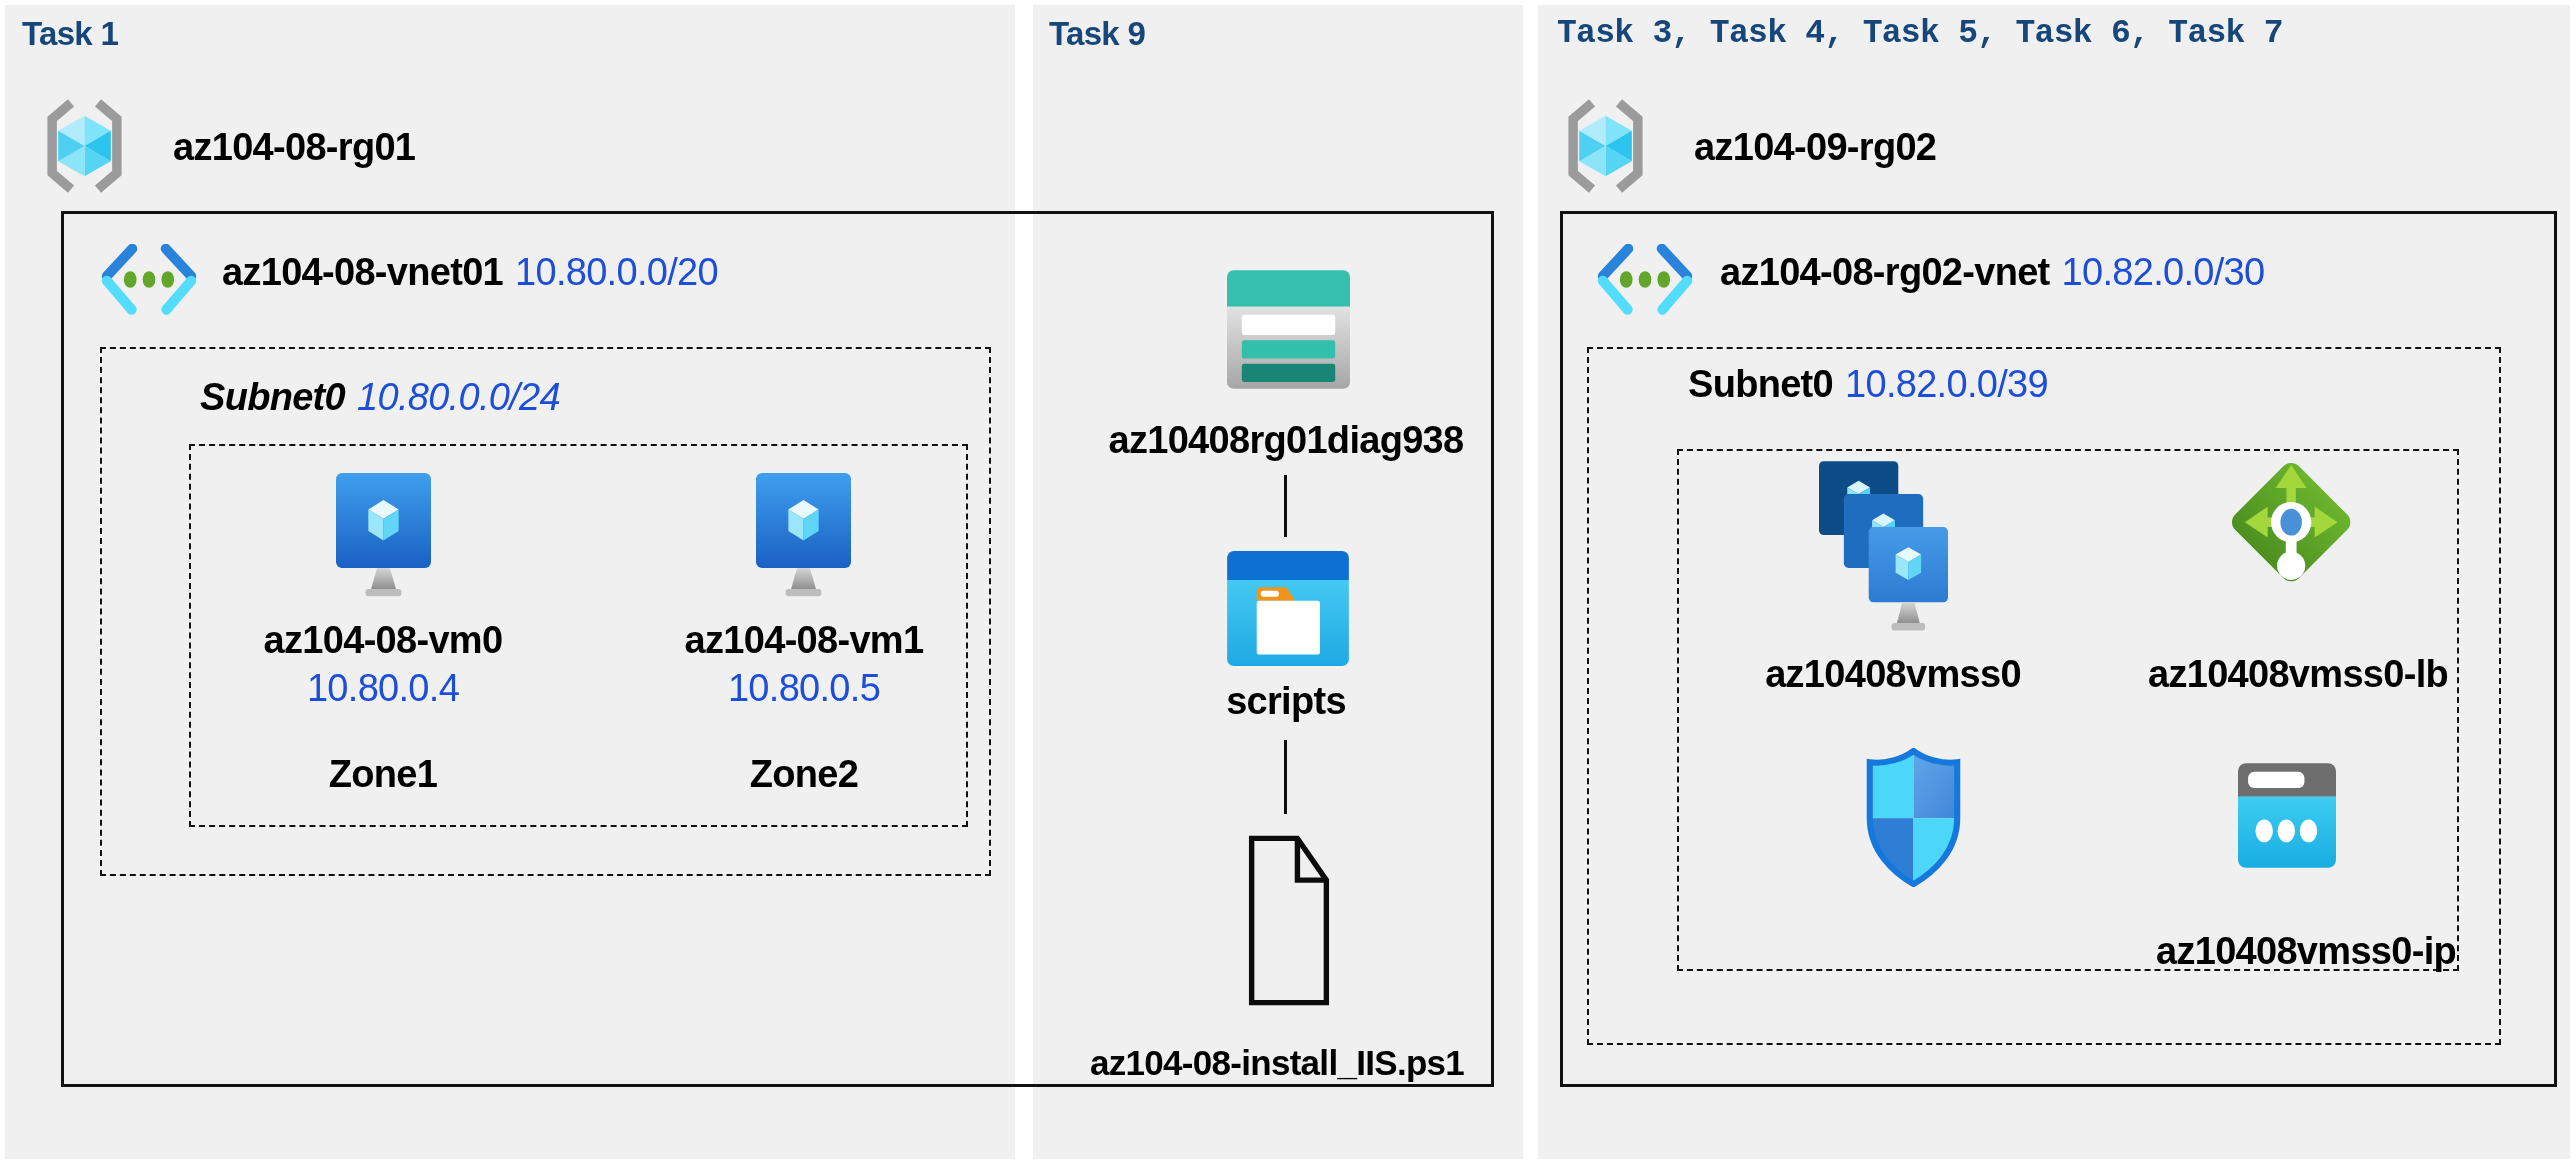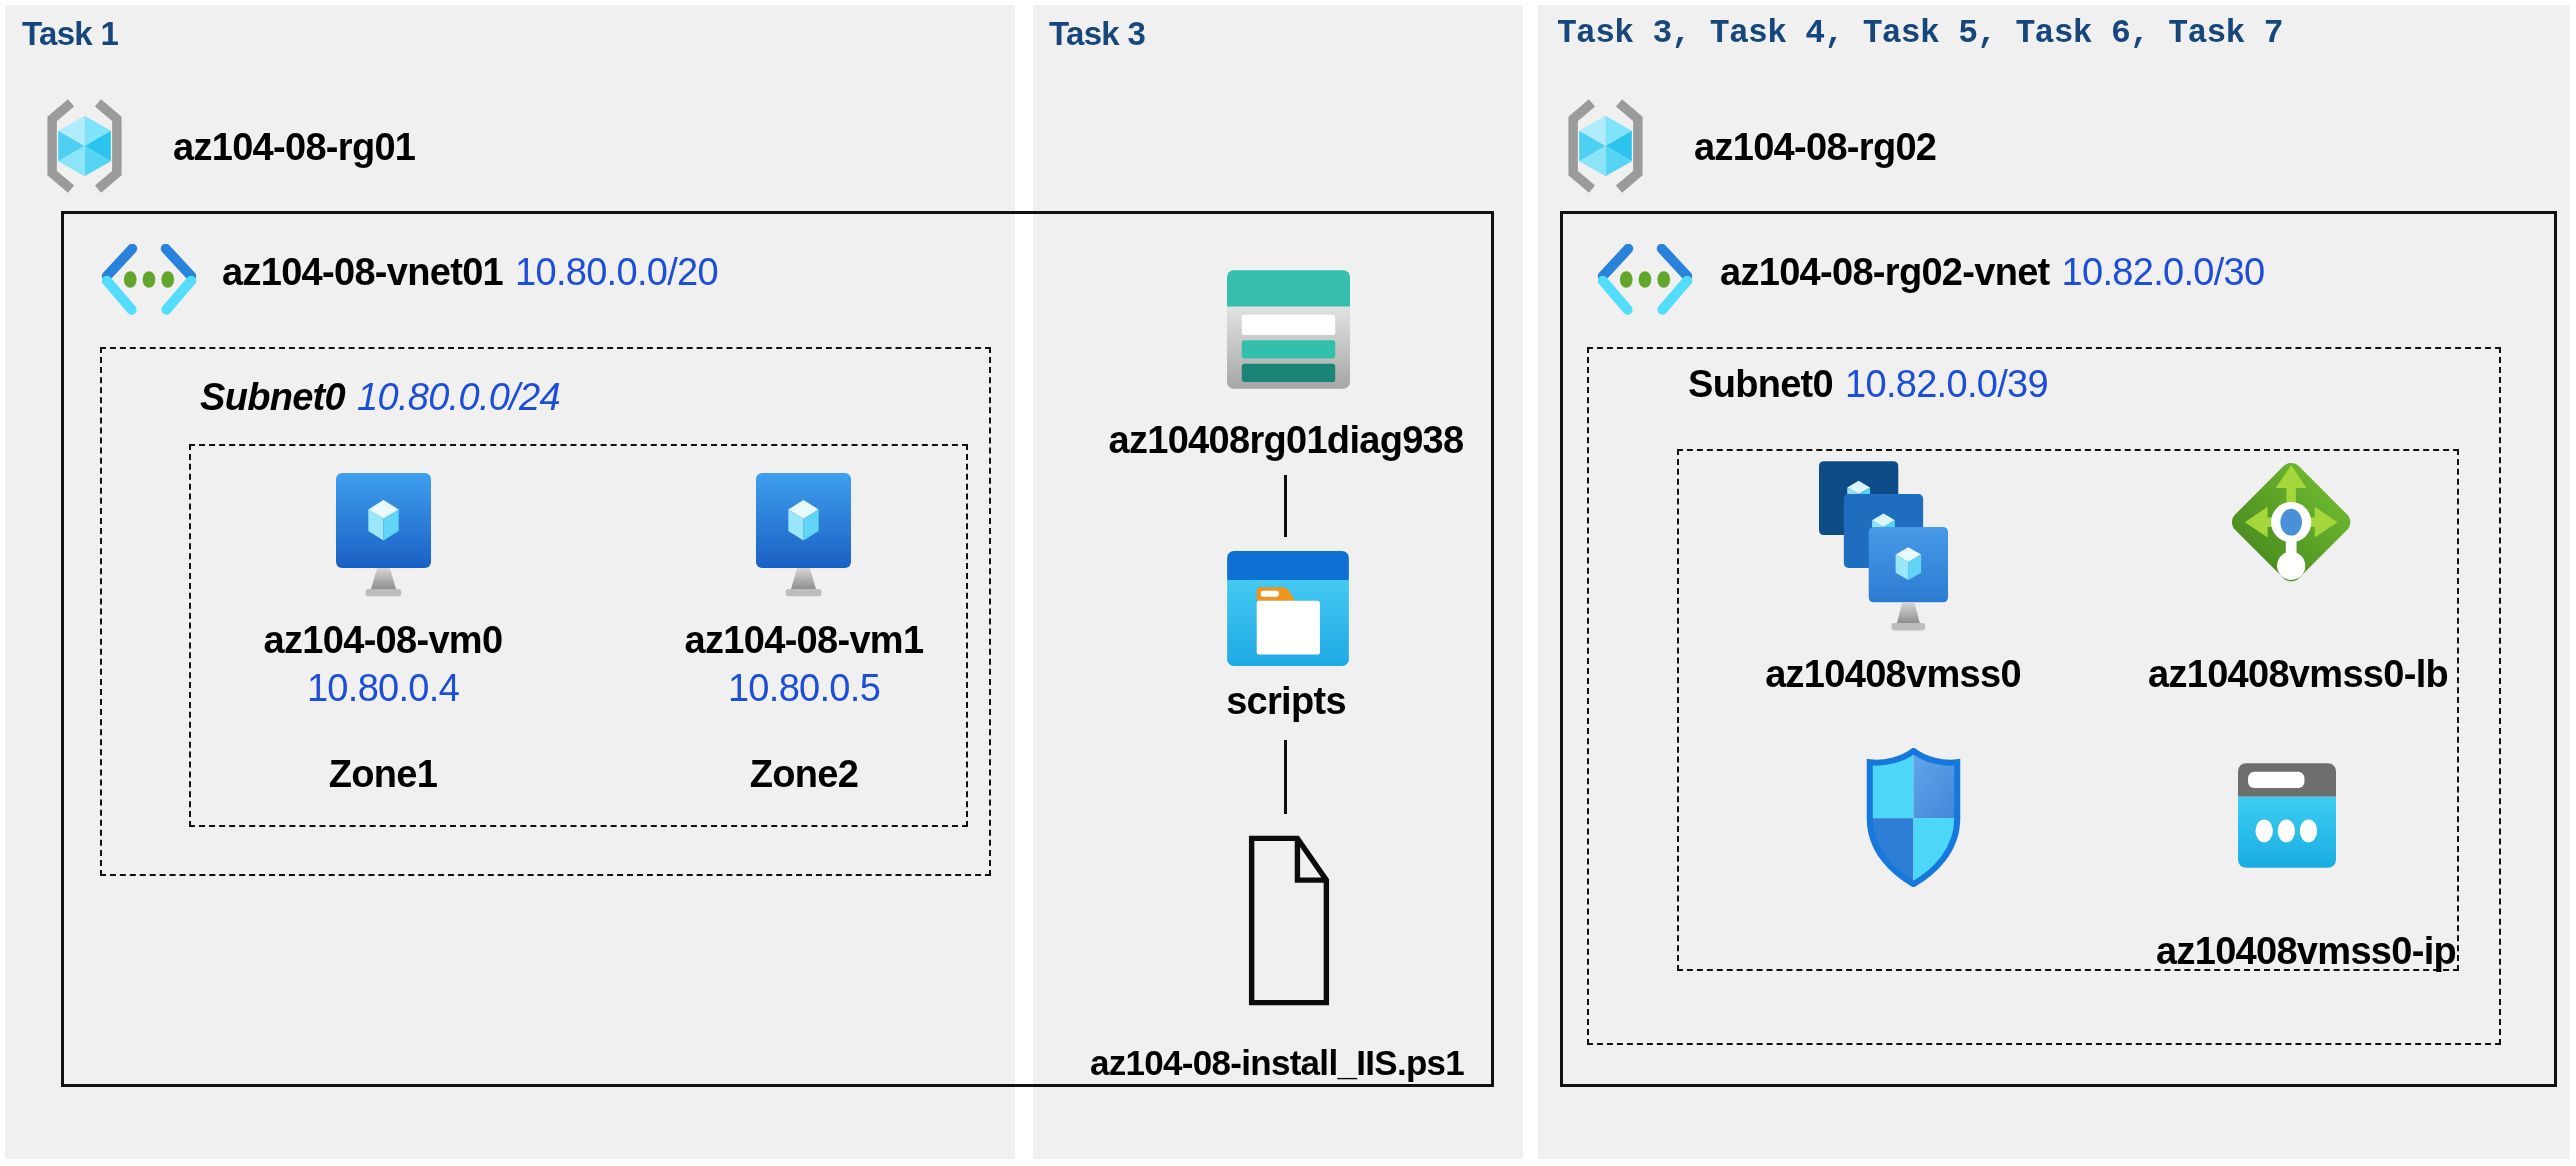--- a/index.html
+++ b/index.html
@@ -23,21 +23,21 @@
 </head>
 <body>
 
 <div id="canvas">
 
   <div class="panel" style="left:5.4px;width:1010px;"></div>
   <div class="panel" style="left:1033px;width:490px;"></div>
   <div class="panel" style="left:1538px;width:1032px;"></div>
 
   <div class="task-header" style="left:22px;">Task 1</div>
-  <div class="task-header" style="left:1049px;">Task 3</div>
+  <div class="task-header" style="left:1049px;">Task 9</div>
   <div class="task-header" style="left:1557px;font-family:Liberation Mono, monospace;">Task 3, Task 4, Task 5, Task 6, Task 7</div>
 
   <svg class="icon" style="left:40px;top:98px;" width="89" height="96" viewBox="0 0 132 142">
     <path d="M46,7 L18,31 V111 L46,135" fill="none" stroke="#9b9b9b" stroke-width="14"></path>
     <path d="M86,7 L114,31 V111 L86,135" fill="none" stroke="#9b9b9b" stroke-width="14"></path>
     <polygon points="66,26 27,48.5 66,71" fill="#b0ecfb"></polygon>
     <polygon points="66,26 105,48.5 66,71" fill="#7fe3f9"></polygon>
     <polygon points="105,48.5 105,93.5 66,71" fill="#2ac4ee"></polygon>
     <polygon points="66,116 105,93.5 66,71" fill="#55d4f3"></polygon>
     <polygon points="66,116 27,93.5 66,71" fill="#8ce4f8"></polygon>
@@ -48,21 +48,21 @@
   <svg class="icon" style="left:1561px;top:98px;" width="89" height="96" viewBox="0 0 132 142">
     <path d="M46,7 L18,31 V111 L46,135" fill="none" stroke="#9b9b9b" stroke-width="14"></path>
     <path d="M86,7 L114,31 V111 L86,135" fill="none" stroke="#9b9b9b" stroke-width="14"></path>
     <polygon points="66,26 27,48.5 66,71" fill="#b0ecfb"></polygon>
     <polygon points="66,26 105,48.5 66,71" fill="#7fe3f9"></polygon>
     <polygon points="105,48.5 105,93.5 66,71" fill="#2ac4ee"></polygon>
     <polygon points="66,116 105,93.5 66,71" fill="#55d4f3"></polygon>
     <polygon points="66,116 27,93.5 66,71" fill="#8ce4f8"></polygon>
     <polygon points="27,48.5 27,93.5 66,71" fill="#4fd0f2"></polygon>
   </svg>
-  <div class="lbl bold vcenter" style="left:1694px;top:147px;">az104-08-rg02</div>
+  <div class="lbl bold vcenter" style="left:1694px;top:147px;">az104-09-rg02</div>
 
   <div class="solid-box" style="left:61px;top:211px;width:1433px;height:876px;"></div>
   <div class="solid-box" style="left:1560px;top:211px;width:997px;height:876px;"></div>
 
   <svg class="icon" style="left:100px;top:244px;" width="98" height="71" viewBox="0 0 146 106">
     <path d="M48,7 L10,48" stroke="#2a83da" stroke-width="15" stroke-linecap="round" fill="none"></path>
     <path d="M10,55 L47,98" stroke="#53dcfb" stroke-width="15" stroke-linecap="round" fill="none"></path>
     <path d="M98,7 L136,48" stroke="#2a83da" stroke-width="15" stroke-linecap="round" fill="none"></path>
     <path d="M136,55 L99,98" stroke="#53dcfb" stroke-width="15" stroke-linecap="round" fill="none"></path>
     <ellipse cx="45" cy="53" rx="9.5" ry="12.5" fill="#63a62c"></ellipse>

